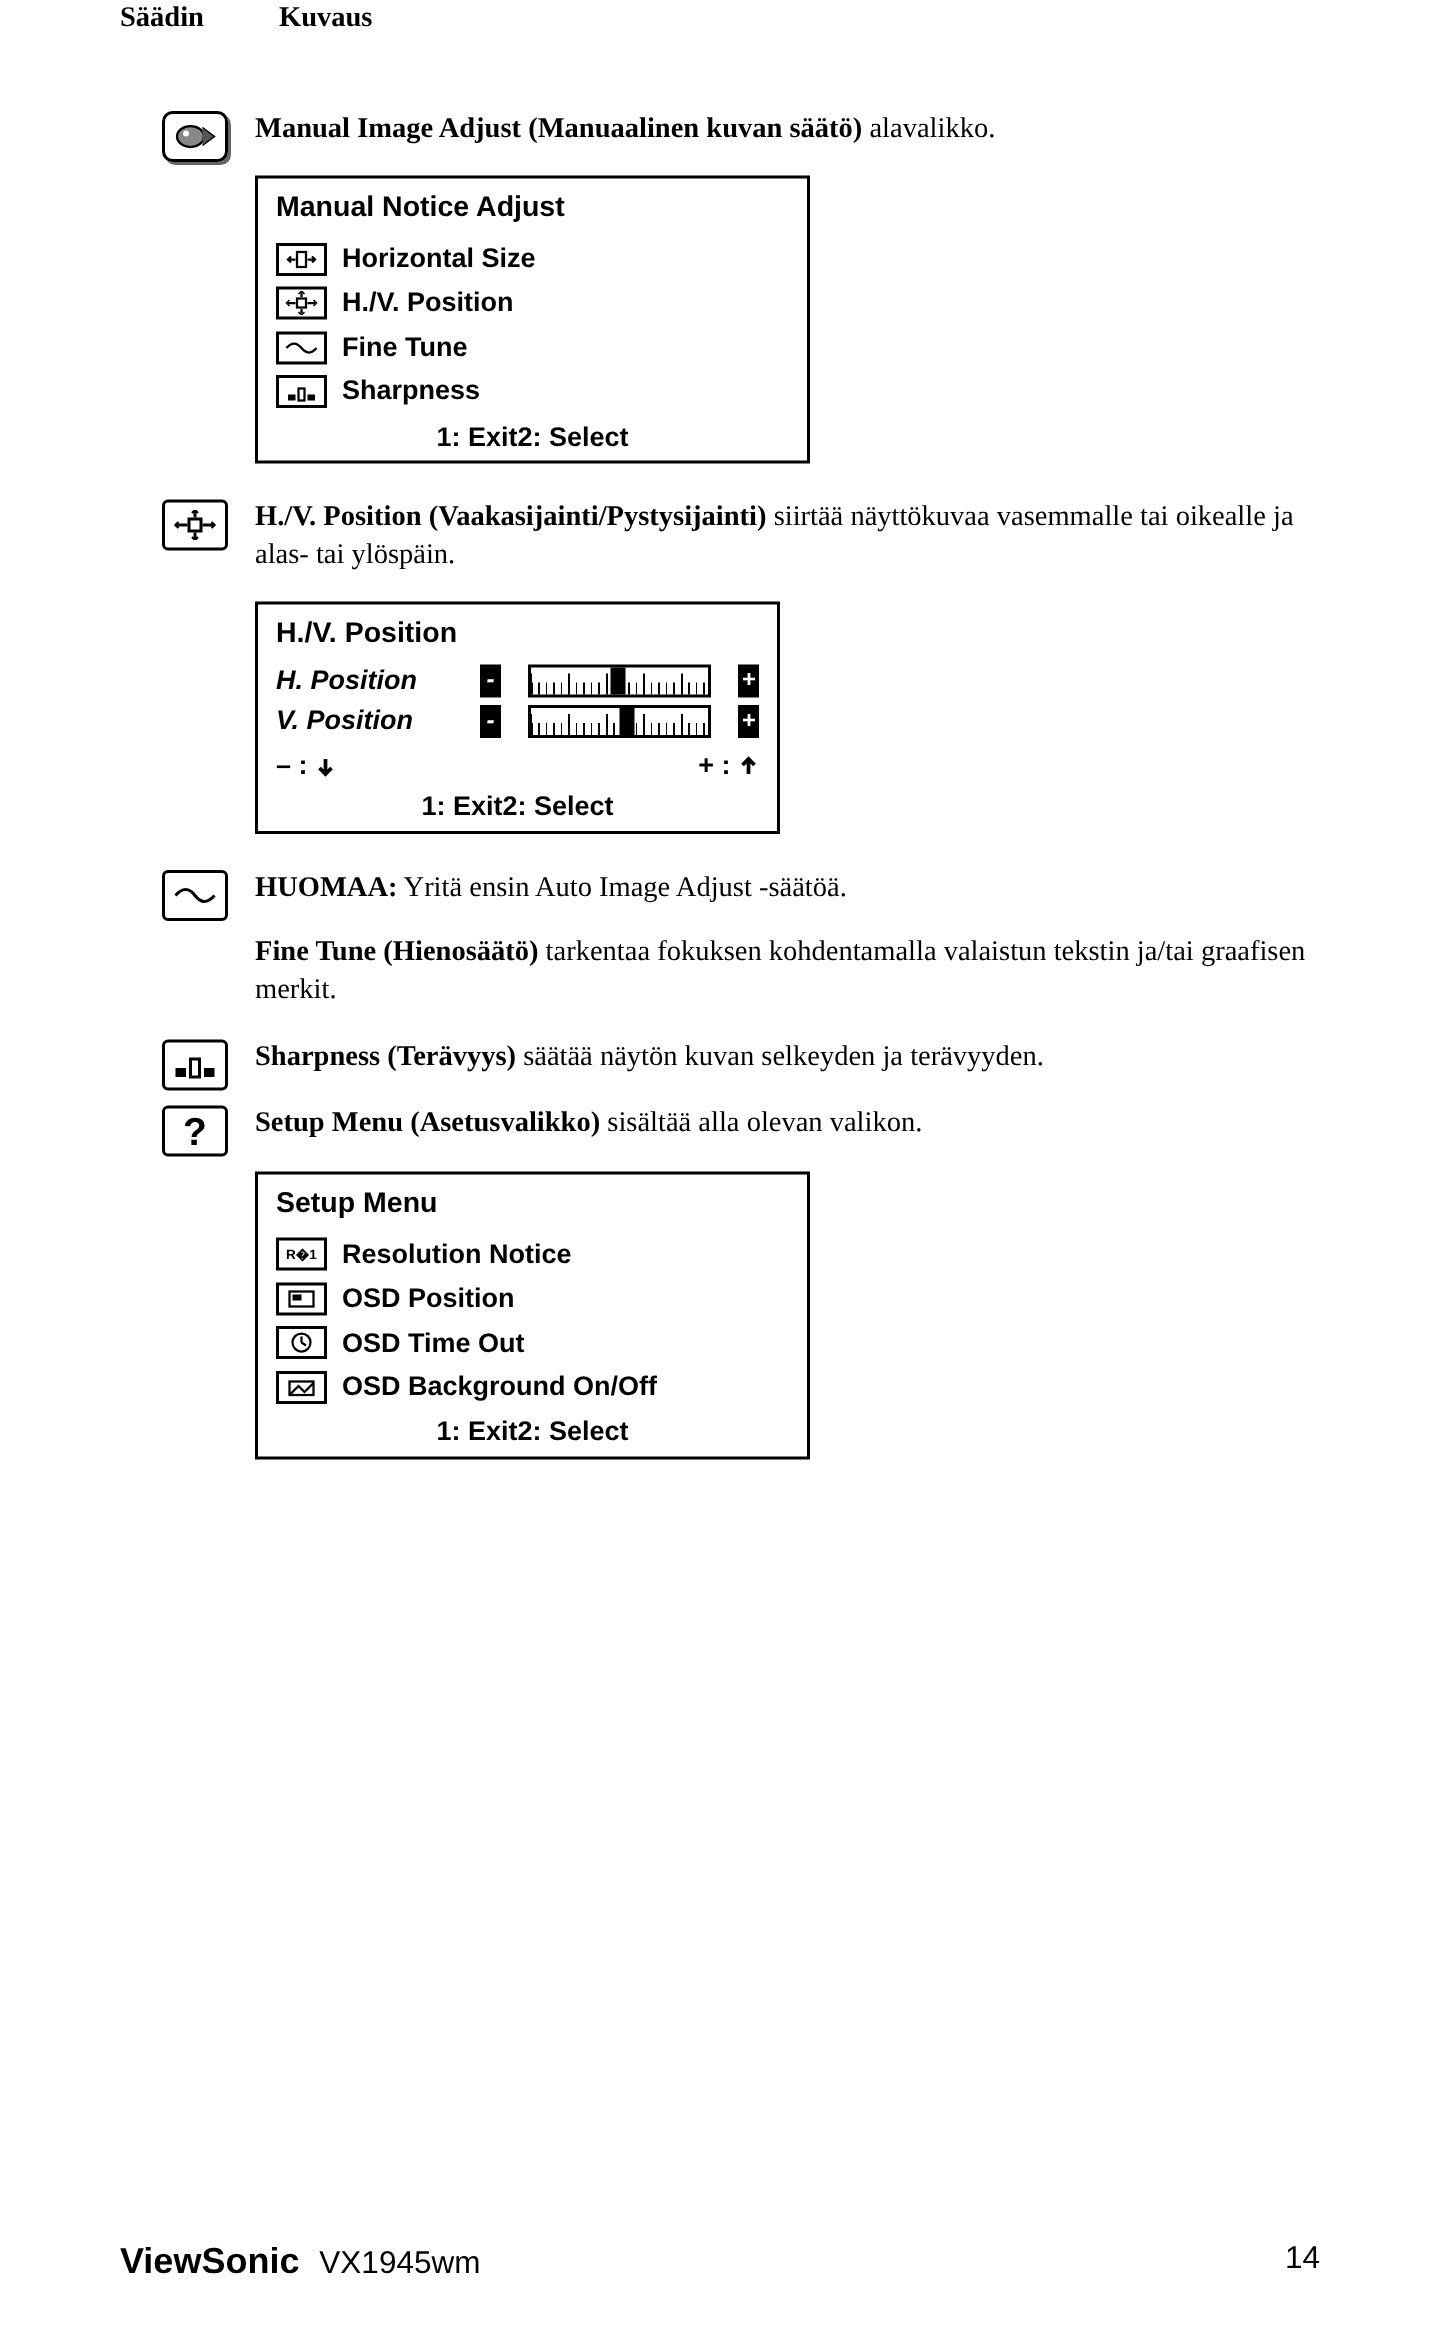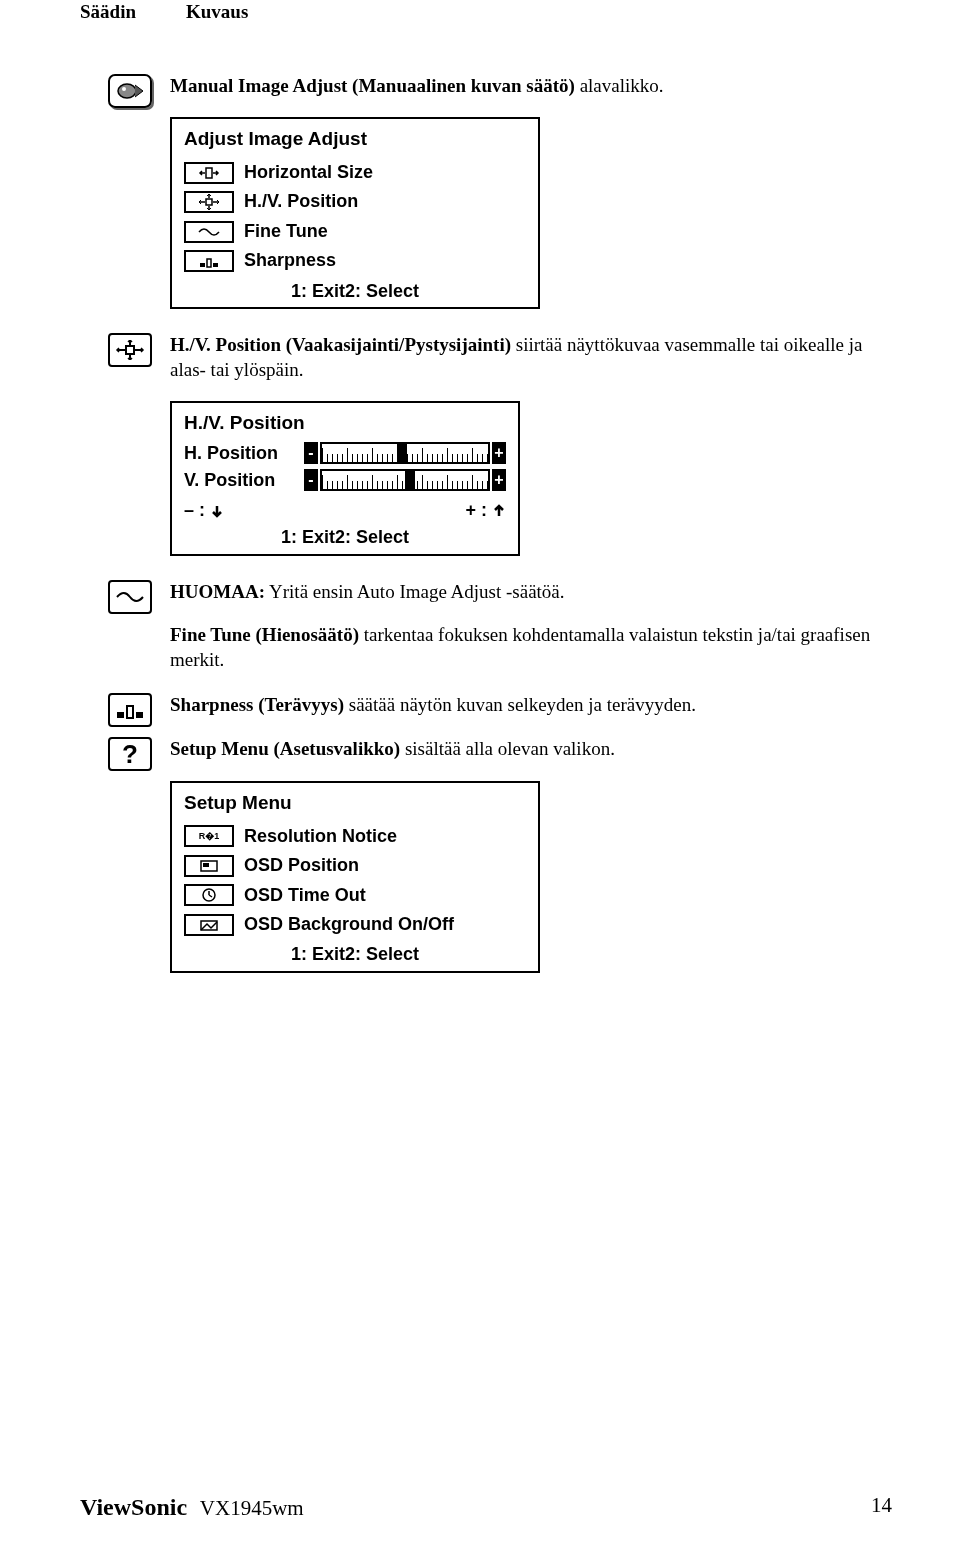--- a/index.html
+++ b/index.html
@@ -62,40 +62,42 @@
   }
   .osd-box.narrow { width: 350px; }
   .osd-title { margin-bottom: 6px; font-size: 19px; }
   .osd-item {
     display: flex;
     align-items: center;
     gap: 10px;
     padding: 3px 0;
   }
   .osd-item .mini-icon {
-    width: 50px;
+    width: 34px;
     height: 22px;
     border: 2px solid #000;
     box-sizing: border-box;
     display: flex;
     align-items: center;
     justify-content: center;
     flex-shrink: 0;
   }
   .mini-icon svg { width: 22px; height: 16px; }
   .osd-footer {
     display: flex;
     justify-content: center;
     margin-top: 4px;
     font-size: 18px;
   }
   .slider-row {
     display: flex;
-    gap: 2px;
+    align-items: center;
+    gap: 18px;
     margin: 4px 0;
+    font-style: italic;
   }
   .slider-label { width: 118px; }
   .slider-sign {
     background: #000;
     color: #fff;
     width: 14px;
     height: 22px;
     text-align: center;
     font-size: 16px;
     line-height: 22px;
@@ -132,24 +134,24 @@
   }
   .legend-row {
     display: flex;
     justify-content: space-between;
     margin-top: 6px;
   }
   .page-footer {
     position: absolute;
     bottom: 30px;
     left: 80px;
-    right: 68px;
+    right: 80px;
     display: flex;
     justify-content: space-between;
-    font-family: Liberation Serif, serif;
+    font-family: Liberation Sans, sans-serif;
   }
   .page-footer .brand { font-weight: bold; font-size: 24px; }
   .page-footer .model { font-weight: normal; font-size: 21px; margin-left: 8px; }
   .page-footer .pagenum { font-size: 21px; }
 </style>
 </head>
 <body>
 
 <div class="page">
 
@@ -165,21 +167,21 @@
         <svg viewBox="0 0 30 20">
             <ellipse cx="12" cy="10" rx="9" ry="7" fill="#888" stroke="#000" stroke-width="1.5"></ellipse>
             <circle cx="9" cy="8" r="2" fill="#fff"></circle>
             <path d="M20 4 L28 10 L20 16" fill="#555" stroke="#000" stroke-width="1"></path>
           </svg>
       </div>
       <p>
         <span class="bold">Manual Image Adjust (Manuaalinen kuvan säätö)</span><span> alavalikko.</span>
       </p>
       <div class="osd-box">
-        <div class="osd-title">Adjust Image Adjust</div>
+        <div class="osd-title">Manual Notice Adjust</div>
         <div class="osd-item">
           <div class="mini-icon">
               <svg viewBox="0 0 22 16">
                 <rect x="8" y="3" width="6" height="10" fill="none" stroke="#000" stroke-width="1.5"></rect>
                 <path d="M2 8 L7 8 M15 8 L20 8 M4 6 L2 8 L4 10 M18 6 L20 8 L18 10" stroke="#000" stroke-width="1.5" fill="none"></path>
               </svg>
             </div>
           <span>Horizontal Size</span>
         </div>
         <div class="osd-item">

